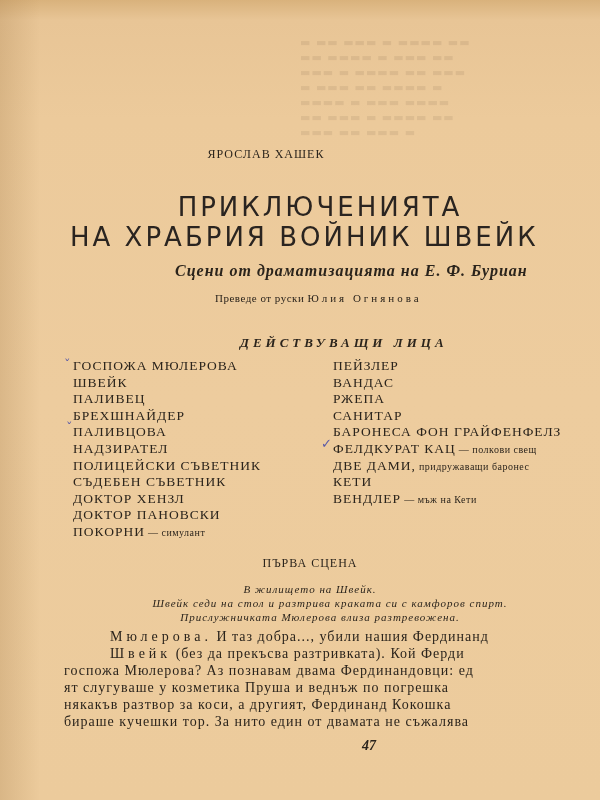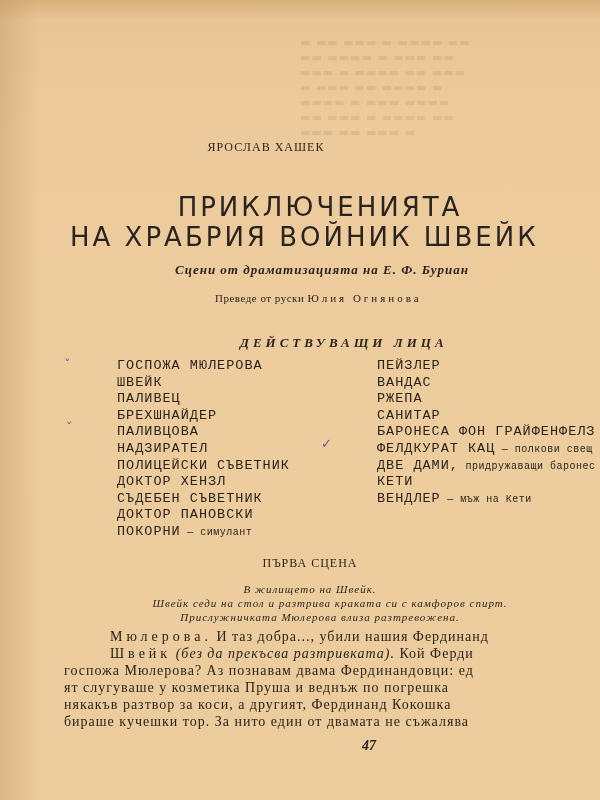--- a/index.html
+++ b/index.html
@@ -12,47 +12,47 @@
     .page-shade-left {
       position: absolute; left: 0; top: 0; width: 40px; height: 800px;
       background: linear-gradient(90deg, rgba(160,120,70,0.25), rgba(160,120,70,0));
     }
     .bleed {
       position: absolute; left: 300px; top: 35px; width: 300px; height: 110px;
       color: rgba(90,70,50,0.10); font-size: 11px; line-height: 15px; overflow: hidden;
       letter-spacing: 1px;
     }
     .author {
-      position: absolute; top: 140px; left: 0; width: 532px; text-align: center;
+      position: absolute; top: 147px; left: 0; width: 532px; text-align: center;
       font-size: 12px; letter-spacing: 1px; font-family: "Liberation Serif", serif;
     }
     .title {
       position: absolute; left: 0; width: 640px; text-align: center;
       font-family: "DejaVu Sans", sans-serif; font-size: 26px; letter-spacing: 3px;
       color: #2a2420; font-weight: normal;
     }
     .t1 { top: 192px; left: 20px; width: 600px; }
     .t2 { top: 222px; left: 70px; width: 560px; text-align: left; }
     .subtitle {
       position: absolute; top: 262px; left: 175px; font-style: italic; font-weight: bold;
-      font-size: 13px; letter-spacing: 1px; font-family: "Liberation Serif", serif;
+      font-size: 16px; letter-spacing: 1px; font-family: "Liberation Serif", serif;
     }
     .translator {
       position: absolute; top: 292px; left: 215px; font-size: 11px; letter-spacing: 0.5px;
       font-family: "Liberation Serif", serif;
     }
     .translator .spaced { letter-spacing: 3px; margin-top: 24px; }
     .cast-heading {
       position: absolute; top: 335px; left: 240px; font-style: italic; font-weight: bold;
       font-size: 13px; letter-spacing: 4px; font-family: "Liberation Serif", serif;
     }
     .cast-col { position: absolute; top: 358px; list-style: none; margin: 0; padding: 0; }
     .cast-col li {
-      font-family: Liberation Mono, monospace; font-size: 13.5px; line-height: 15.6px;
-      letter-spacing: 1px; white-space: nowrap; margin-left: 44px;
+      font-family: Liberation Serif, serif; font-size: 13.5px; line-height: 15.6px;
+      letter-spacing: 1px; white-space: nowrap;
     }
     .cast-col .note { font-size: 10px; letter-spacing: 0.5px; }
     .col-left { left: 73px; }
     .col-right { left: 333px; }
     .check { position: absolute; color: #5a5aa8; font-size: 13px; }
     .scene-title {
       position: absolute; top: 556px; left: 0; width: 620px; text-align: center;
       font-size: 12px; letter-spacing: 1px; font-family: "Liberation Serif", serif;
     }
     .stage {
@@ -62,21 +62,21 @@
     .s1 { top: 583px; }
     .s2 { top: 597px; left: 20px; }
     .s3 { top: 611px; left: 10px; }
     .prose {
       position: absolute; top: 628px; left: 82px; width: 540px;
       font-family: "Liberation Serif", serif; font-size: 14px; line-height: 17px; letter-spacing: 1px;
     }
     .prose p { margin: 0; white-space: nowrap; }
     .prose .indent { padding-left: 28px; }
     .prose .speaker { letter-spacing: 4px; }
-    .prose .dir { font-style: italic; }
+    .prose .dir { }
     .page-number {
       position: absolute; top: 738px; left: 350px; font-style: italic; font-weight: bold;
       font-size: 14px; font-family: "Liberation Serif", serif; margin-left: 12px;
     }
   </style>
 </head>
 <body>
 
 <div class="page-shade-left"></div>
 <div class="bleed">▬ ▬▬ ▬▬▬ ▬ ▬▬▬▬ ▬▬<br>▬▬ ▬▬▬▬ ▬ ▬▬▬ ▬▬<br>▬▬▬ ▬ ▬▬▬▬ ▬▬ ▬▬▬<br>▬ ▬▬▬ ▬▬ ▬▬▬▬ ▬<br>▬▬▬▬ ▬ ▬▬▬ ▬▬▬▬<br>▬▬ ▬▬▬ ▬ ▬▬▬▬ ▬▬<br>▬▬▬ ▬▬ ▬▬▬ ▬</div>
@@ -97,22 +97,22 @@
 <span class="check" style="left:321px;top:436px;">✓</span>
 
 <ul class="cast-col col-left">
   <li><span>ГОСПОЖА МЮЛЕРОВА</span><span class="note"></span></li>
   <li><span>ШВЕЙК</span><span class="note"></span></li>
   <li><span>ПАЛИВЕЦ</span><span class="note"></span></li>
   <li><span>БРЕХШНАЙДЕР</span><span class="note"></span></li>
   <li><span>ПАЛИВЦОВА</span><span class="note"></span></li>
   <li><span>НАДЗИРАТЕЛ</span><span class="note"></span></li>
   <li><span>ПОЛИЦЕЙСКИ СЪВЕТНИК</span><span class="note"></span></li>
+  <li><span>СЪДЕБЕН СЪВЕТНИК</span><span class="note"></span></li>
   <li><span>ДОКТОР ХЕНЗЛ</span><span class="note"></span></li>
-  <li><span>СЪДЕБЕН СЪВЕТНИК</span><span class="note"></span></li>
   <li><span>ДОКТОР ПАНОВСКИ</span><span class="note"></span></li>
   <li><span>ПОКОРНИ</span><span class="note"> — симулант</span></li>
 </ul>
 
 <ul class="cast-col col-right">
   <li><span>ПЕЙЗЛЕР</span><span class="note"></span></li>
   <li><span>ВАНДАС</span><span class="note"></span></li>
   <li><span>РЖЕПА</span><span class="note"></span></li>
   <li><span>САНИТАР</span><span class="note"></span></li>
   <li><span>БАРОНЕСА ФОН ГРАЙФЕНФЕЛЗ</span><span class="note"></span></li>

